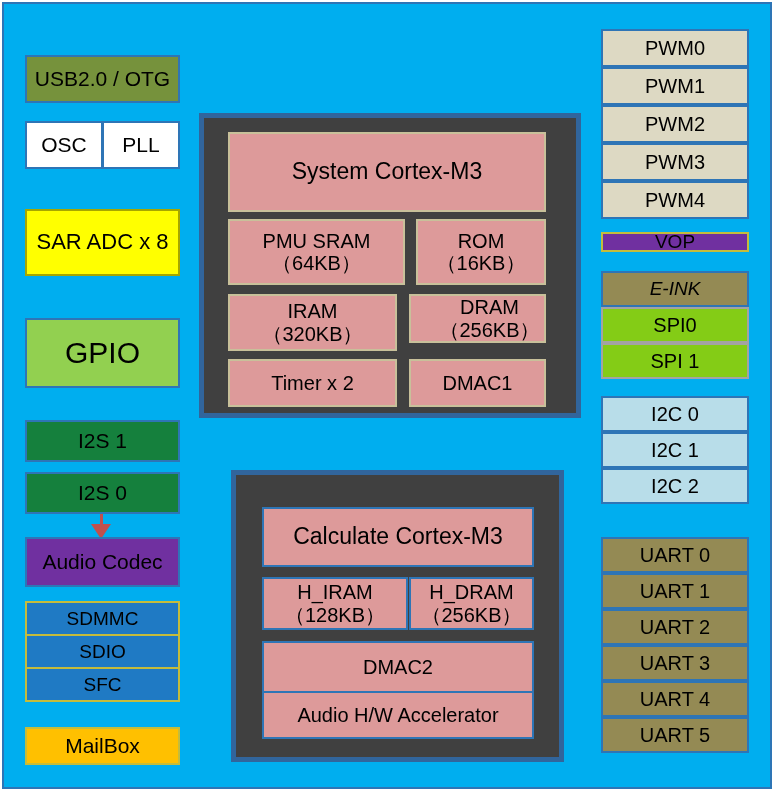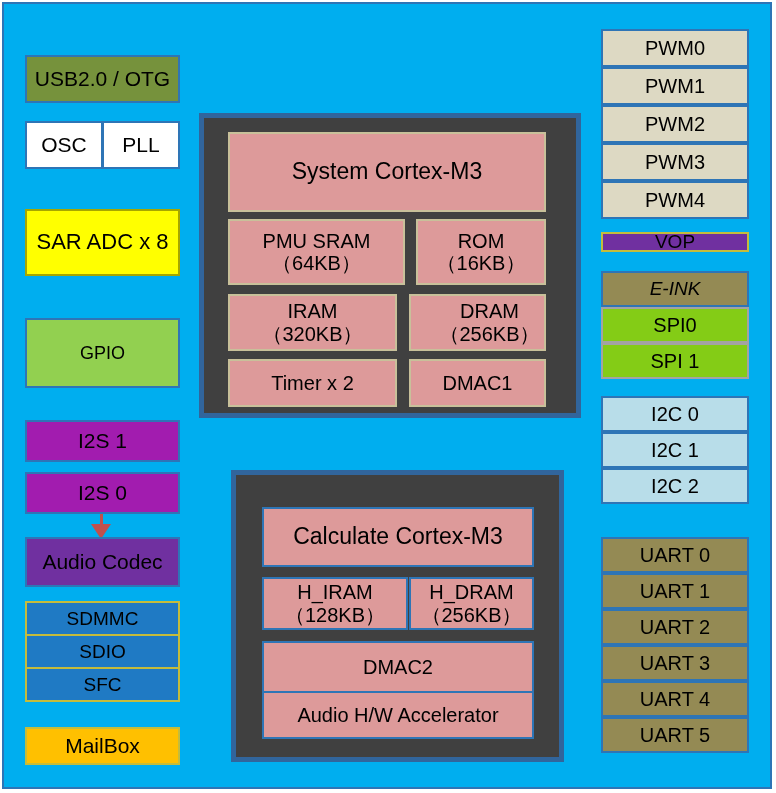--- a/index.html
+++ b/index.html
@@ -52,24 +52,24 @@
     font-size: 21px;
   }
   .sar {
     background: #FFFF00;
     border: 2px solid #A6A600;
     font-size: 22px;
   }
   .gpio {
     background: #92D050;
     border: 2px solid #2E75B6;
-    font-size: 18px;
+    font-size: 30px;
   }
   .i2s {
-    background: #a21caf;
+    background: #15803d;
     border: 2px solid #2E75B6;
     font-size: 21px;
   }
   .codec {
     background: #7030A0;
     border: 2px solid #2E75B6;
     font-size: 21px;
   }
   .sdgrp {
     background: #1F7AC4;
@@ -181,21 +181,21 @@
 
     <div class="blk core-blk tan" style="position:absolute; left:24px; top:101px; width:177px; height:66px;">PMU SRAM
 （64KB）</div>
 
     <div class="blk core-blk tan" style="position:absolute; left:212px; top:101px; width:130px; height:66px;">ROM
 （16KB）</div>
 
     <div class="blk core-blk tan" style="position:absolute; left:24px; top:176px; width:169px; height:57px;">IRAM
 （320KB）</div>
 
-    <div class="blk core-blk tan" style="position:absolute; left:205px; top:176px; width:137px; height:57px;padding-left:24px;">DRAM
+    <div class="blk core-blk tan" style="position:absolute; left:205px; top:176px; width:137px; height:49px;padding-left:24px;">DRAM
 （256KB）</div>
 
     <div class="blk core-blk tan" style="position:absolute; left:24px; top:241px; width:169px; height:48px;">Timer x 2</div>
 
     <div class="blk core-blk tan" style="position:absolute; left:205px; top:241px; width:137px; height:48px;">DMAC1</div>
   </div>
 
   <div class="core-container" style="left:231px; top:470px; width:333px; height:292px;">
 
     <div class="blk core-blk blu big-title" style="position:absolute; left:26px; top:32px; width:272px; height:60px;">Calculate Cortex-M3</div>

